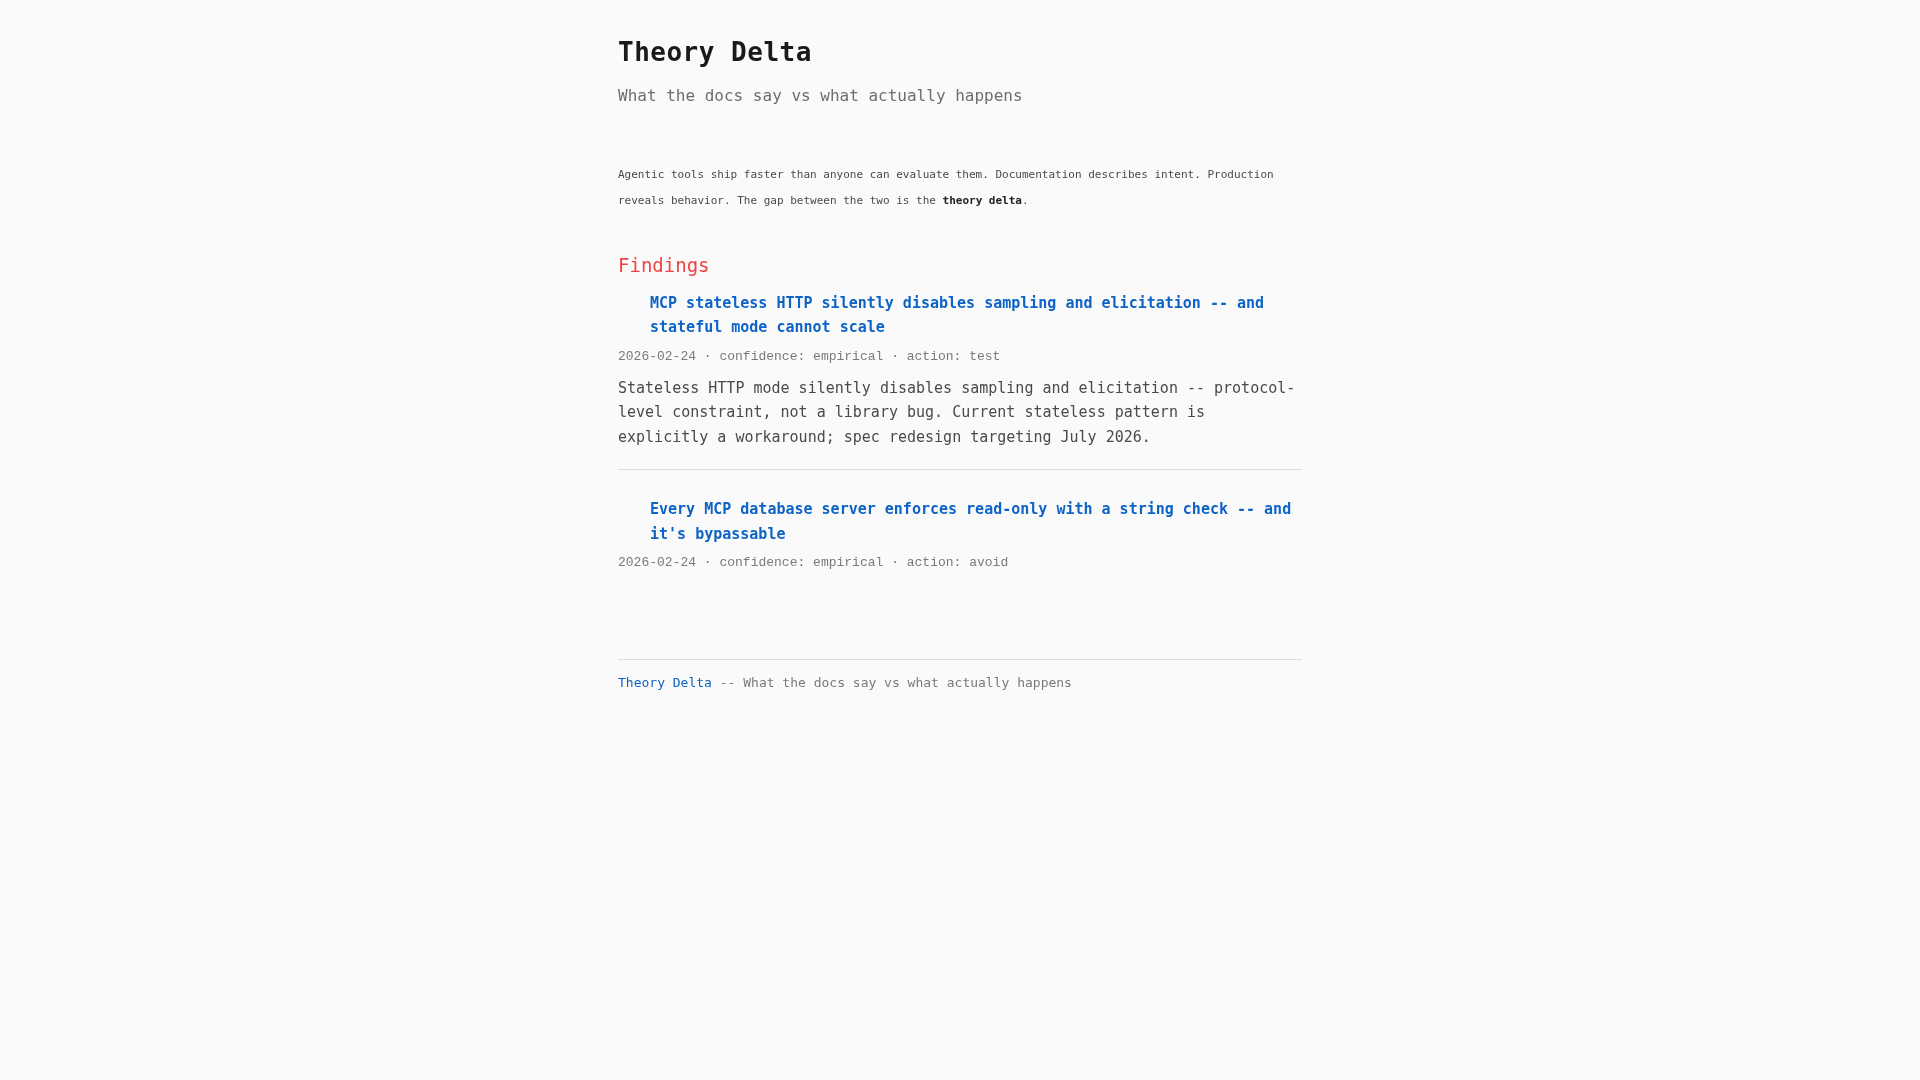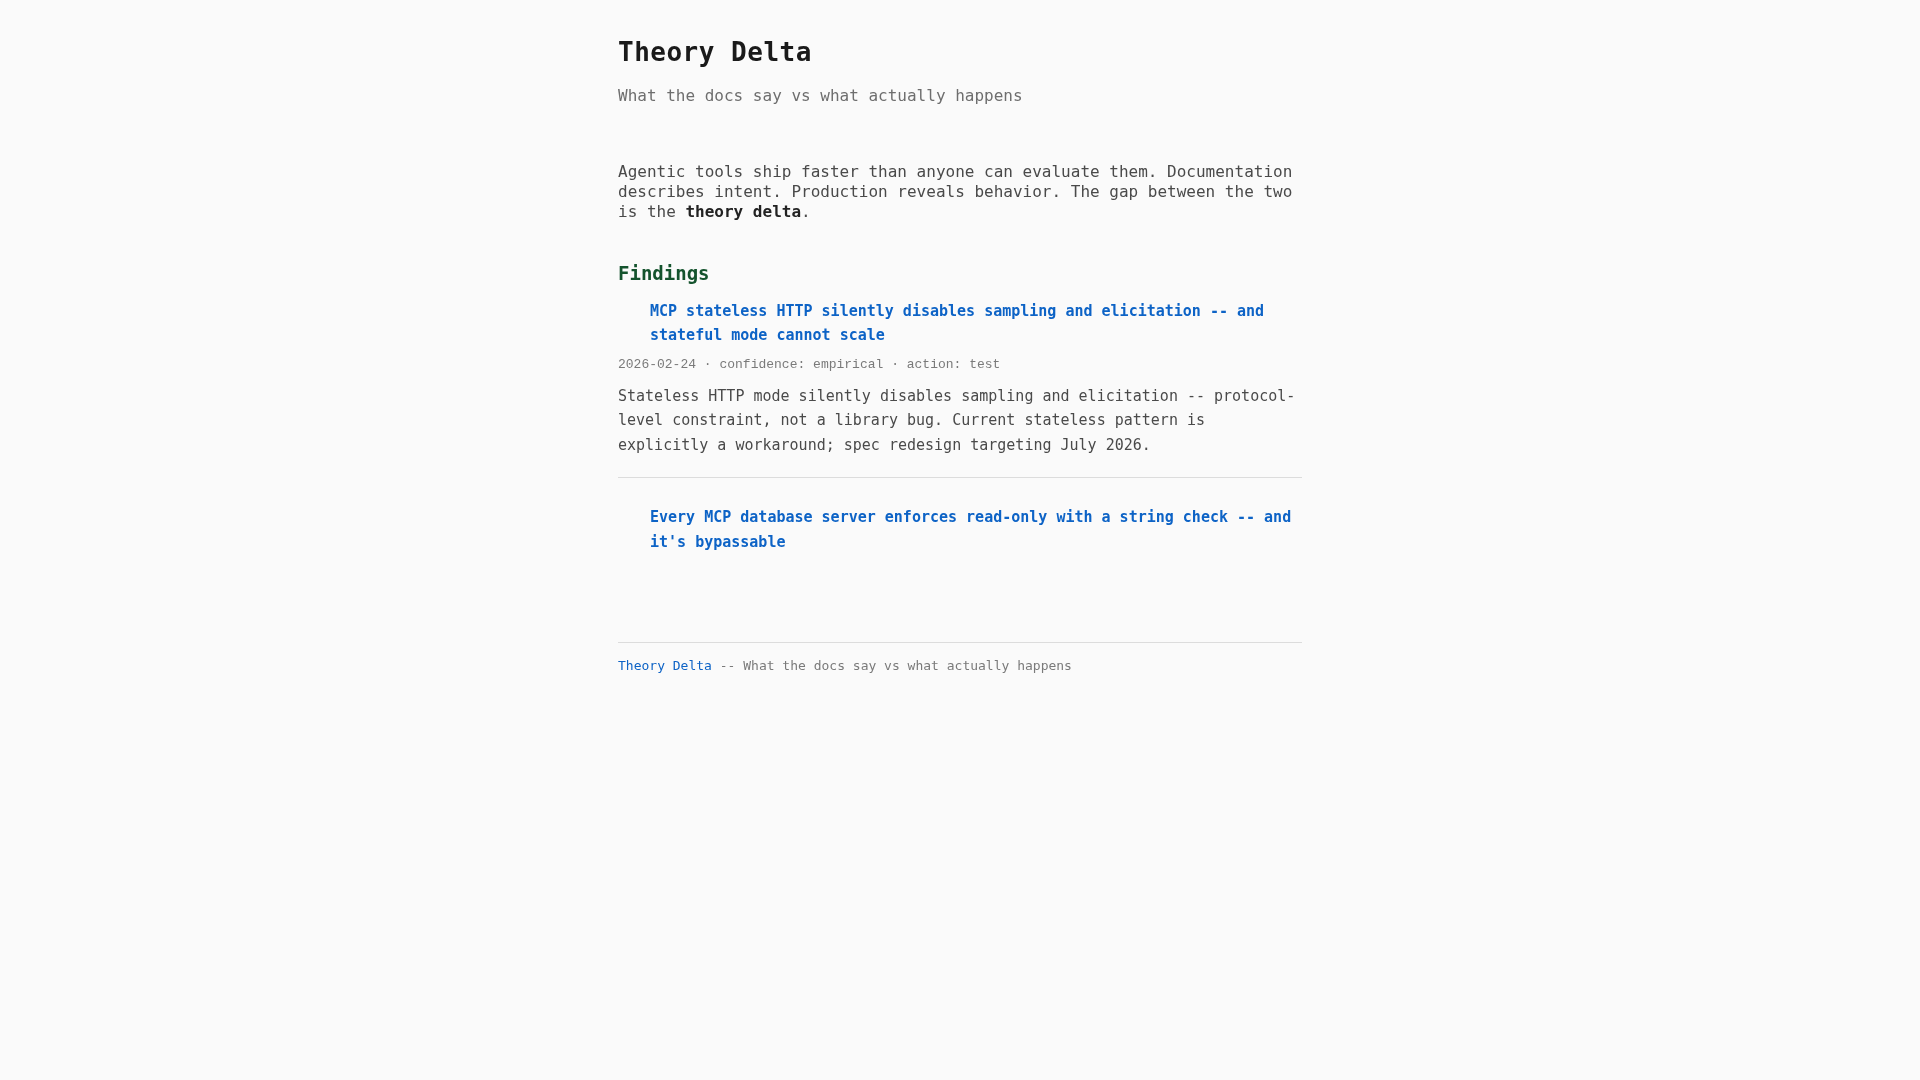--- a/index.html
+++ b/index.html
@@ -26,36 +26,36 @@
   }
   .site-subtitle {
     font-size: 16px;
     line-height: 1.3;
     color: #6e6e6e;
   }
   .intro {
     margin-top: 55px;
   }
   .intro p {
-    font-size: 16px;
-    line-height: 20px;
+    font-size: 11px;
+    line-height: 26px;
     color: #4a4a4a;
     margin-bottom: 12px;
   }
   .intro p strong {
     color: #222222;
     font-weight: bold;
   }
   h2.findings-heading {
     margin-top: 40px;
     margin-bottom: 14px;
     font-size: 19px;
     line-height: 1.2;
-    font-weight: bold;
-    color: #14532d;
+    font-weight: normal;
+    color: #ef4444;
   }
   .finding {
     padding-bottom: 20px;
   }
   .finding + .finding {
     border-top: 1px solid #dcdcdc;
     padding-top: 27px;
   }
   .finding-title a {
     display: block;
@@ -125,20 +125,29 @@
         <span>action:</span>
         <span>test</span>
       </div>
       <p class="finding-summary">Stateless HTTP mode silently disables sampling and elicitation -- protocol-level constraint, not a library bug. Current stateless pattern is explicitly a workaround; spec redesign targeting July 2026.</p>
     </article>
 
     <article class="finding">
       <div class="finding-title">
         <a href="#">Every MCP database server enforces read-only with a string check -- and it's bypassable</a>
       </div>
+      <div class="finding-meta">
+        <span>2026-02-24</span>
+        <span>·</span>
+        <span>confidence:</span>
+        <span>empirical</span>
+        <span>·</span>
+        <span>action:</span>
+        <span>avoid</span>
+      </div>
     </article>
 
   </section>
 
   <footer class="site-footer">
     <a href="#">Theory Delta</a>
     <span>-- What the docs say vs what actually happens</span>
   </footer>
 
 </div>

